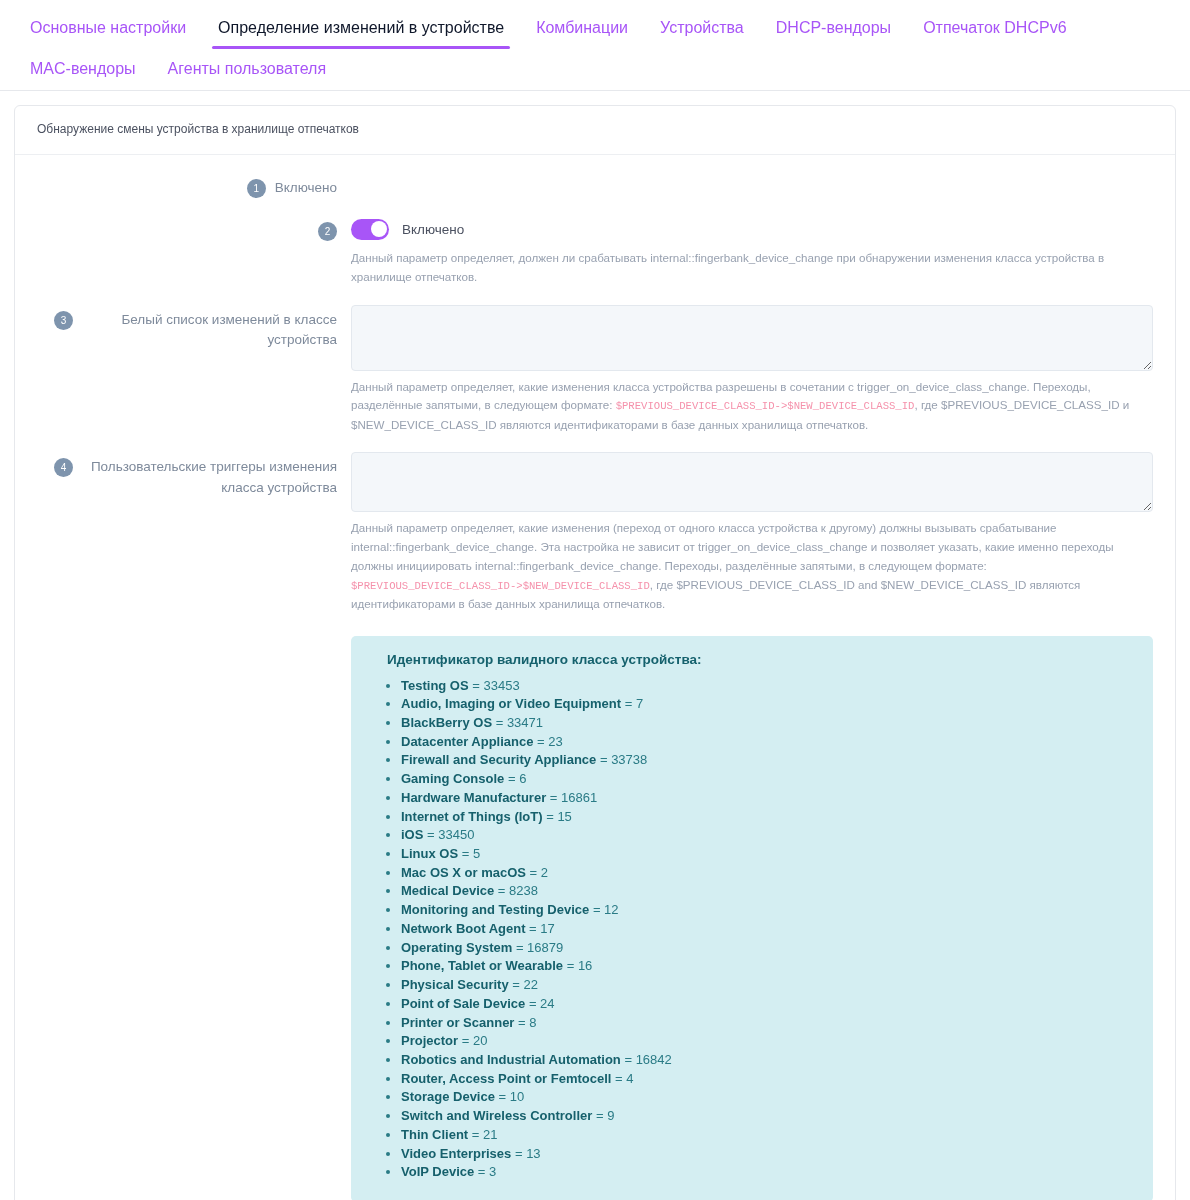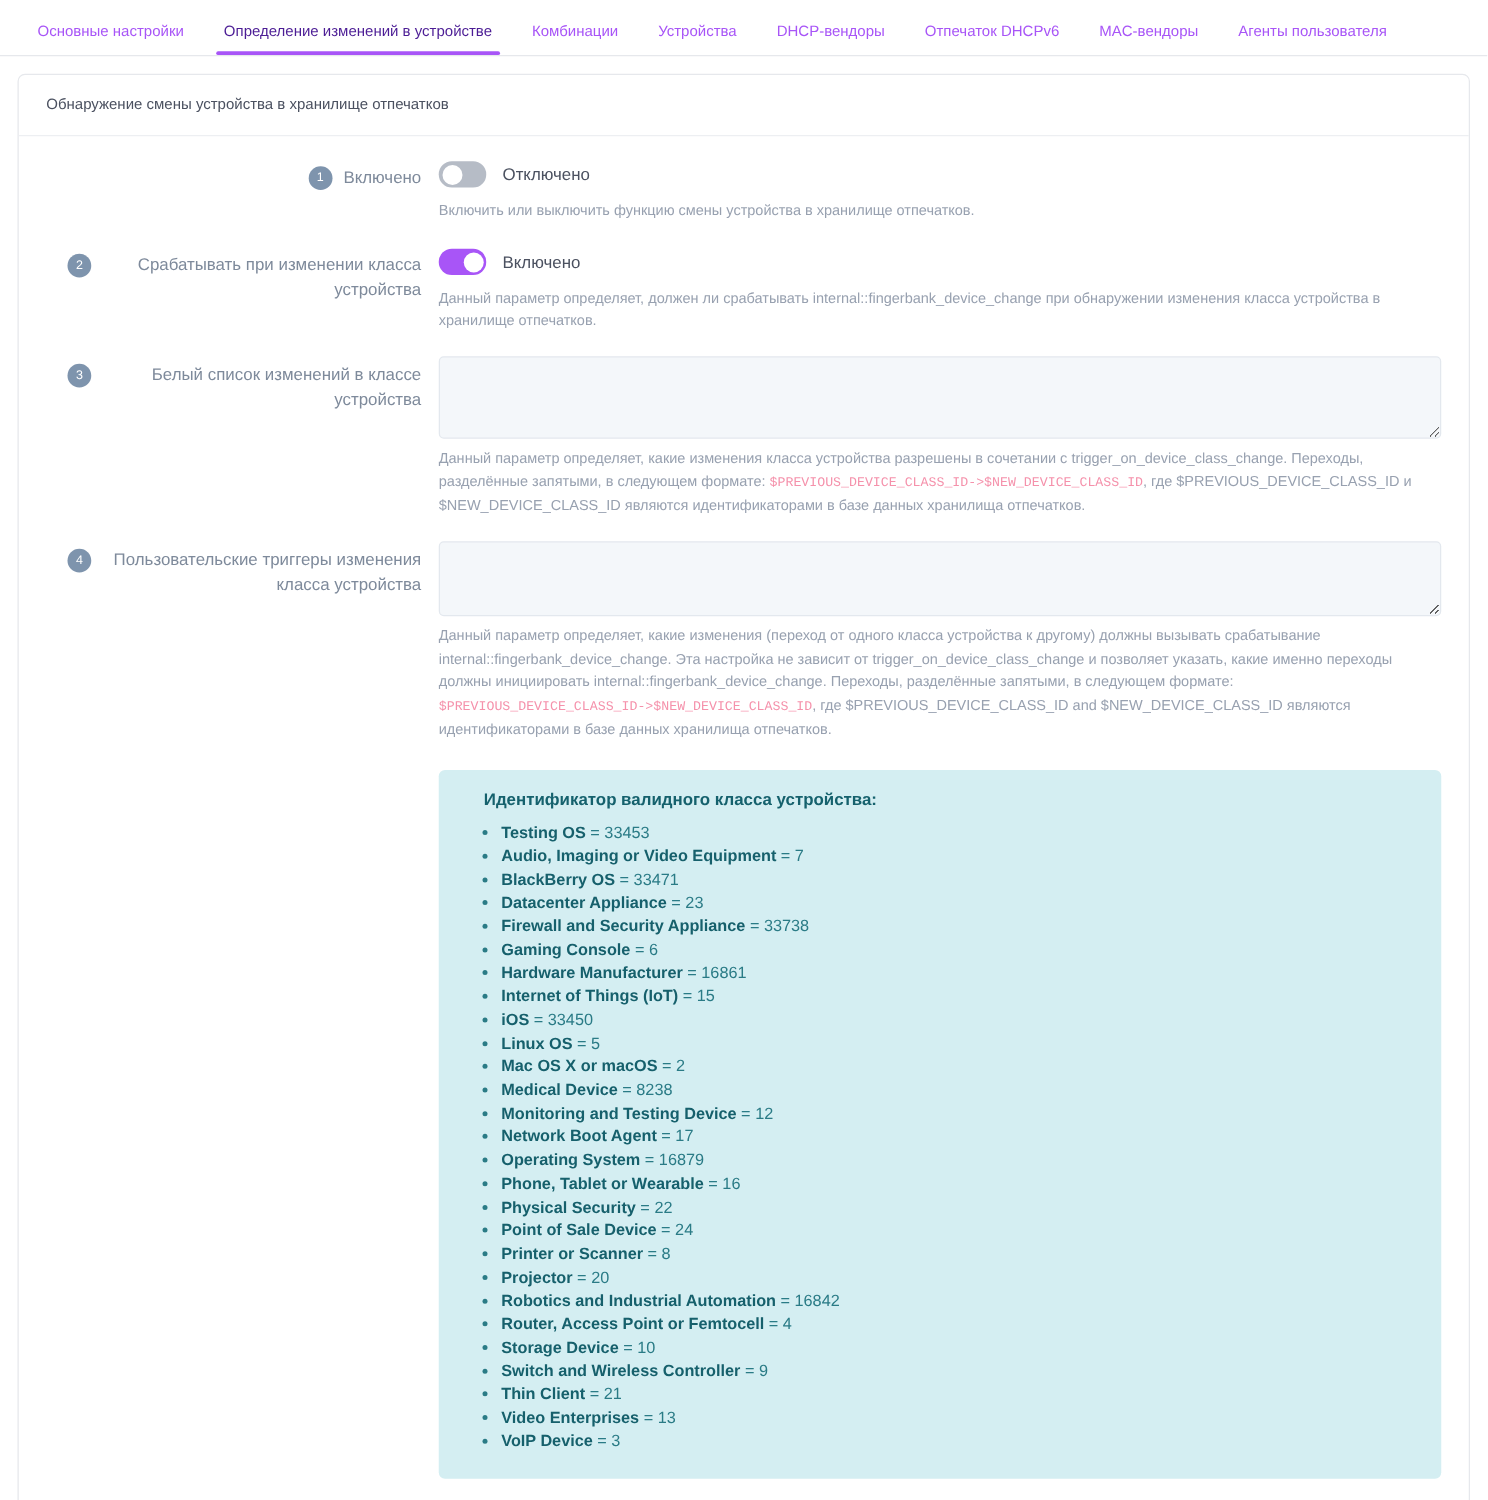--- a/index.html
+++ b/index.html
@@ -14,27 +14,27 @@
   
   .tabbar {
     padding: 8px 14px 0 14px;
     border-bottom: 1px solid #e6e8ec;
     background: #ffffff;
   }
   .tabrow { display: flex; flex-wrap: wrap; align-items: flex-start; }
   .tab {
     position: relative;
     padding: 10px 16px 12px 16px;
-    font-size: 12px;
+    font-size: 16px;
     color: #a855f7;
     white-space: nowrap;
     cursor: pointer;
     line-height: 1.2;
   }
-  .tab.active { color: #4c1d95; }
+  .tab.active { color: #0f172a; }
   .tab.active::after {
     content: "";
     position: absolute;
     left: 10px; right: 10px; bottom: 0;
     height: 3px;
     background: #a855f7;
     border-radius: 2px;
   }
 
   
@@ -190,34 +190,24 @@
     <div class="card-title">Обнаружение смены устройства в хранилище отпечатков</div>
   </div>
 
   <div class="card-body">
     <div id="fields-container">
         <div class="row">
           <div class="lbl-col">
             <div class="badge">1</div>
             <div class="lbl">Включено</div>
           </div>
-          <div class="ctl-col">
-            <div class="toggle-line">
-              <div class="toggle">
-                <span class="knob"></span>
-              </div>
-              <span class="toggle-text">Отключено</span>
-            </div>
-            <div class="help">Включить или выключить функцию смены устройства в хранилище отпечатков.</div>
-          </div>
         </div>
         <div class="row">
           <div class="lbl-col">
             <div class="badge">2</div>
-            <div class="lbl">Срабатывать при изменении класса устройства</div>
           </div>
           <div class="ctl-col">
             <div class="toggle-line">
               <div class="toggle on">
                 <span class="knob"></span>
               </div>
               <span class="toggle-text">Включено</span>
             </div>
             <div class="help">Данный параметр определяет, должен ли срабатывать internal::fingerbank_device_change при обнаружении изменения класса устройства в хранилище отпечатков.</div>
           </div>

